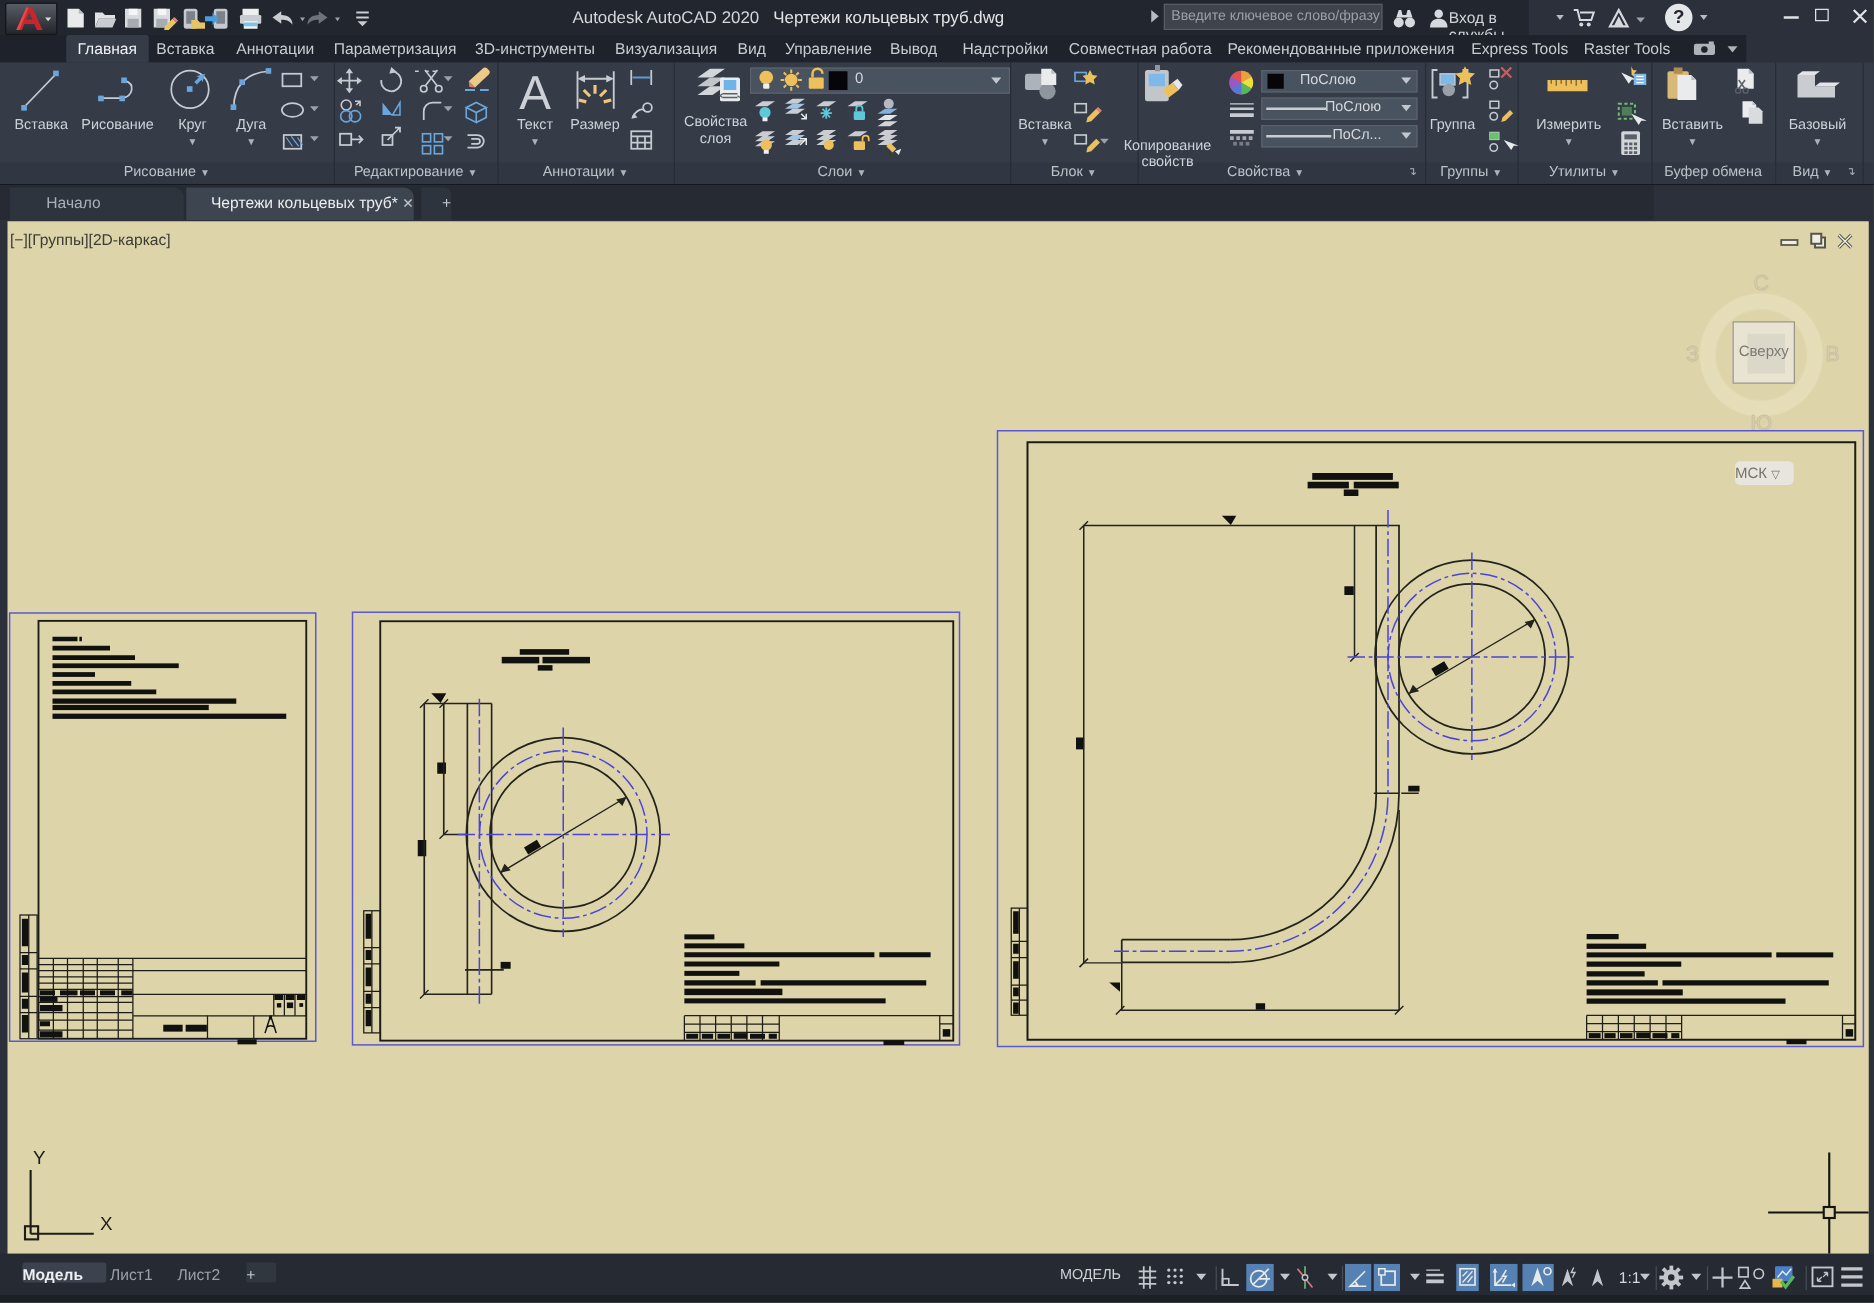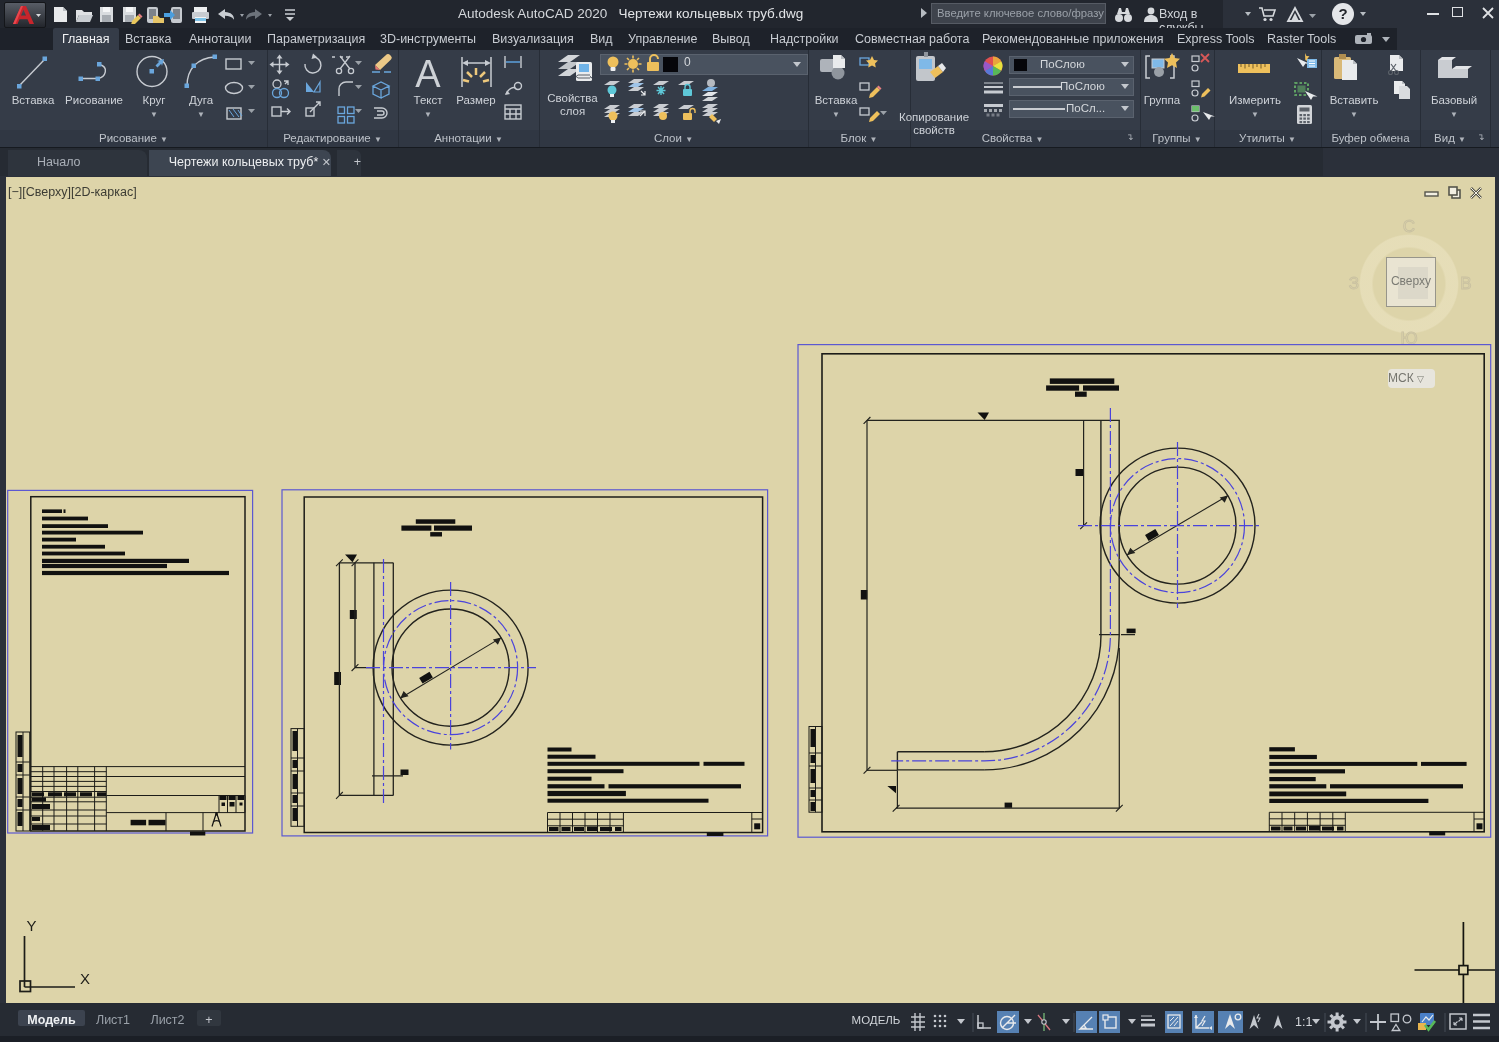--- a/index.html
+++ b/index.html
@@ -21,21 +21,21 @@
   
   #filetabs { position:absolute; left:0; top:148px; width:1323px; height:28px; background:#262b33;padding-left:33px; }
   .ftab { position:absolute; top:2px; height:26px; line-height:25px; font-size:12.5px; color:#aab0b8; text-align:right; }
   
   #canvas { position:absolute; left:6px; top:177px; width:1489px; height:826px; background:#ddd4a9; }
   #leftstrip { position:absolute; left:0; top:177px; width:6px; height:826px; background:#2b303a; }
   #rightstrip { position:absolute; left:1495px; top:177px; width:4px; height:826px; background:#2b303a; }
   
   #bottombar { position:absolute; left:0; top:1003px; width:1499px; height:33px; background:#262b33; }
   #bottomstrip { position:absolute; left:0; top:1036px; width:1499px; height:6px; background:#1b1f26; }
-  .mtab { position:absolute; top:7px; height:16px; line-height:21px; font-size:12.5px; color:#9aa1a9; text-align:center; }
+  .mtab { position:absolute; top:7px; height:16px; line-height:21px; font-size:12.5px; color:#9aa1a9; text-align:left; }
 </style>
 </head>
 <body>
 <div id="app">
   <div id="titlebar">
 
     <div class="abs" style="left:4px;top:2px;width:42px;height:26px;background:linear-gradient(#585d66,#23262c);border:1px solid #14161a;border-radius:2px;">
       <svg width="40" height="24" viewBox="0 0 40 24">
         <path d="M8 21 L16 3 L21 3 L29 21 L24.5 21 L22.5 16.2 L14.5 16.2 L12.5 21 Z M16 12.6 L21 12.6 L18.5 6.8 Z" fill="#c8252c"></path>
         <path d="M8 21 L16 3 L18 3 L10.5 21 Z" fill="#e8474e"></path>
@@ -506,21 +506,21 @@
   </div>
   </div>
   <div id="filetabs">
     <div class="ftab" style="left:8px;width:139px;background:#2e343d;border-radius:0 8px 0 0;text-align:left;padding-left:29px;">Начало</div>
     <div class="ftab" style="left:149px;width:182px;background:#3d4551;color:#eceef0;border-radius:0 8px 0 0;">Чертежи кольцевых труб* <span style="color:#c3c7cd;font-size:11px;">✕</span></div>
     <div class="ftab" style="left:337px;width:24px;background:#2e343d;border-radius:0 6px 0 0;color:#c3c7cd;">+</div>
   </div>
   <div id="leftstrip"></div>
   <div id="rightstrip"></div>
   <div id="canvas">
-    <div class="abs" style="left:2px;top:8px;font-size:12.5px;color:#3c3c34;">[−][Сверху][2D-каркас]</div>
+    <div class="abs" style="left:2px;top:8px;font-size:12.5px;color:#3c3c34;">[−][Группы][2D-каркас]</div>
 
     <svg class="abs" style="left:1418px;top:8px;" width="62" height="18" viewBox="0 0 62 18">
       <rect x="1" y="7" width="13" height="4" fill="#f2efe2" stroke="#55554c" stroke-width="1.4"></rect>
       <rect x="28" y="5" width="8" height="8" fill="#f2efe2" stroke="#55554c" stroke-width="1.6"></rect>
       <rect x="25" y="2" width="8" height="8" fill="#f2efe2" stroke="#55554c" stroke-width="1.6"></rect>
       <path d="M47 3 L57 13 M57 3 L47 13" stroke="#55554c" stroke-width="2.6"></path>
       <path d="M47 3 L57 13 M57 3 L47 13" stroke="#f2efe2" stroke-width="1"></path>
     </svg>
 
     <div class="abs" style="left:1353px;top:57px;width:100px;height:100px;border-radius:50%;background:radial-gradient(circle closest-side, rgba(240,233,202,0) 71%, rgba(245,238,210,.36) 75%, rgba(245,238,210,.36) 97%, rgba(240,233,202,0) 100%);"></div>

